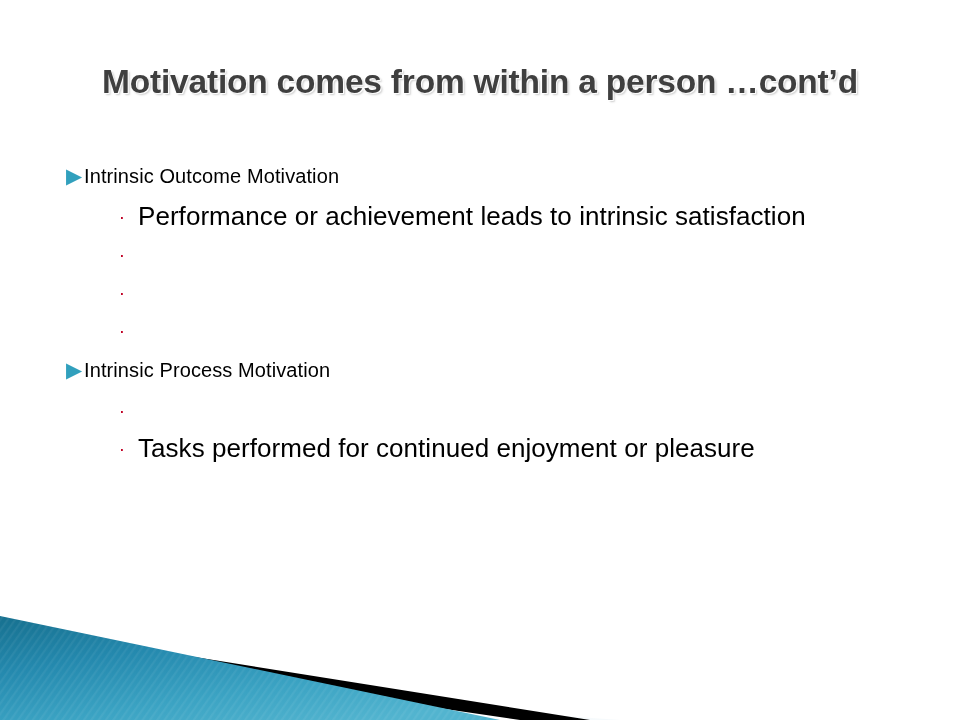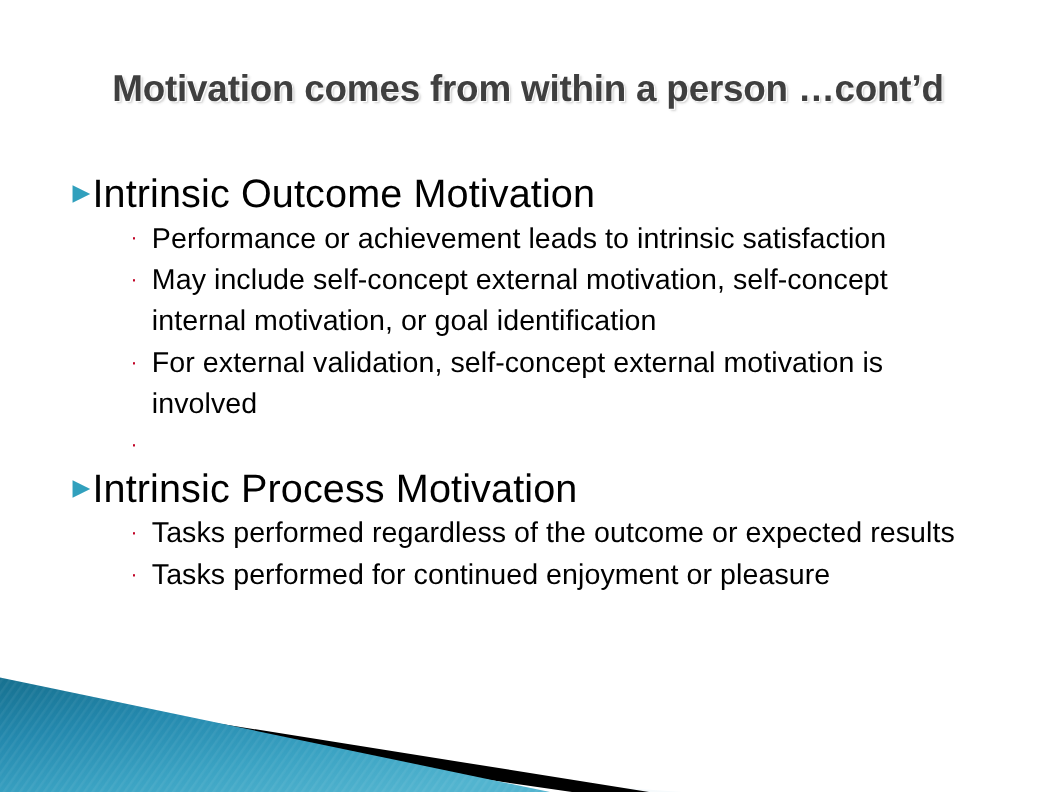--- a/index.html
+++ b/index.html
@@ -61,21 +61,21 @@
     width: 26px;
     color: #31A0BD;
     font-size: 21px;
     line-height: 40px;
     text-align: left;
     padding-left: 8px;
     box-sizing: border-box;
   }
   .lvl1 .txt {
     flex: 1 1 auto;
-    font-size: 36px;
+    font-size: 20px;
     line-height: 40px;
     color: #000000;
     letter-spacing: 0.1px;
   }
 
   
   .lvl2 {
     margin-bottom: 1px;
   }
   .lvl2 .marker {
@@ -122,40 +122,37 @@
       <span class="txt">Intrinsic Outcome Motivation</span>
     </div>
 
     <div class="bullet-row lvl2">
       <span class="marker">·</span>
       <span class="txt">Performance or achievement leads to intrinsic satisfaction</span>
     </div>
 
     <div class="bullet-row lvl2">
       <span class="marker">·</span>
-      <span class="txt">May include self-concept external motivation, self-concept internal motivation, or goal identification</span>
     </div>
 
     <div class="bullet-row lvl2">
       <span class="marker">·</span>
-      <span class="txt">For external validation, self-concept external motivation is involved</span>
     </div>
 
     <div class="bullet-row lvl2">
       <span class="marker">·</span>
     </div>
 
     <div class="bullet-row lvl1">
       <span class="marker">▶</span>
       <span class="txt">Intrinsic Process Motivation</span>
     </div>
 
     <div class="bullet-row lvl2">
       <span class="marker">·</span>
-      <span class="txt">Tasks performed regardless of the outcome or expected results</span>
     </div>
 
     <div class="bullet-row lvl2">
       <span class="marker">·</span>
       <span class="txt">Tasks performed for continued enjoyment or pleasure</span>
     </div>
 
   </div>
 
   <div id="corner-deco">

